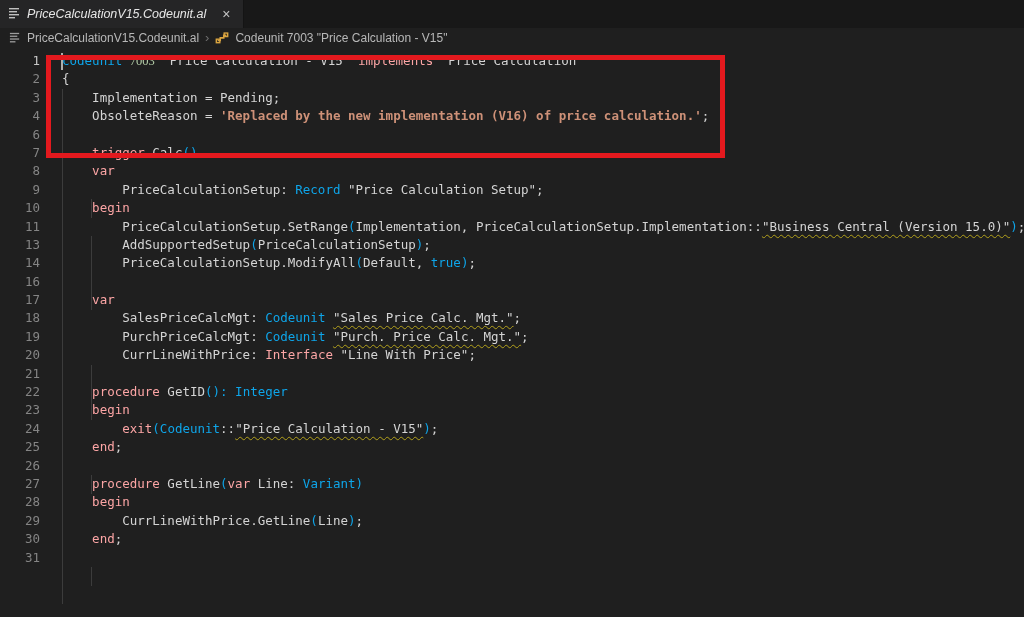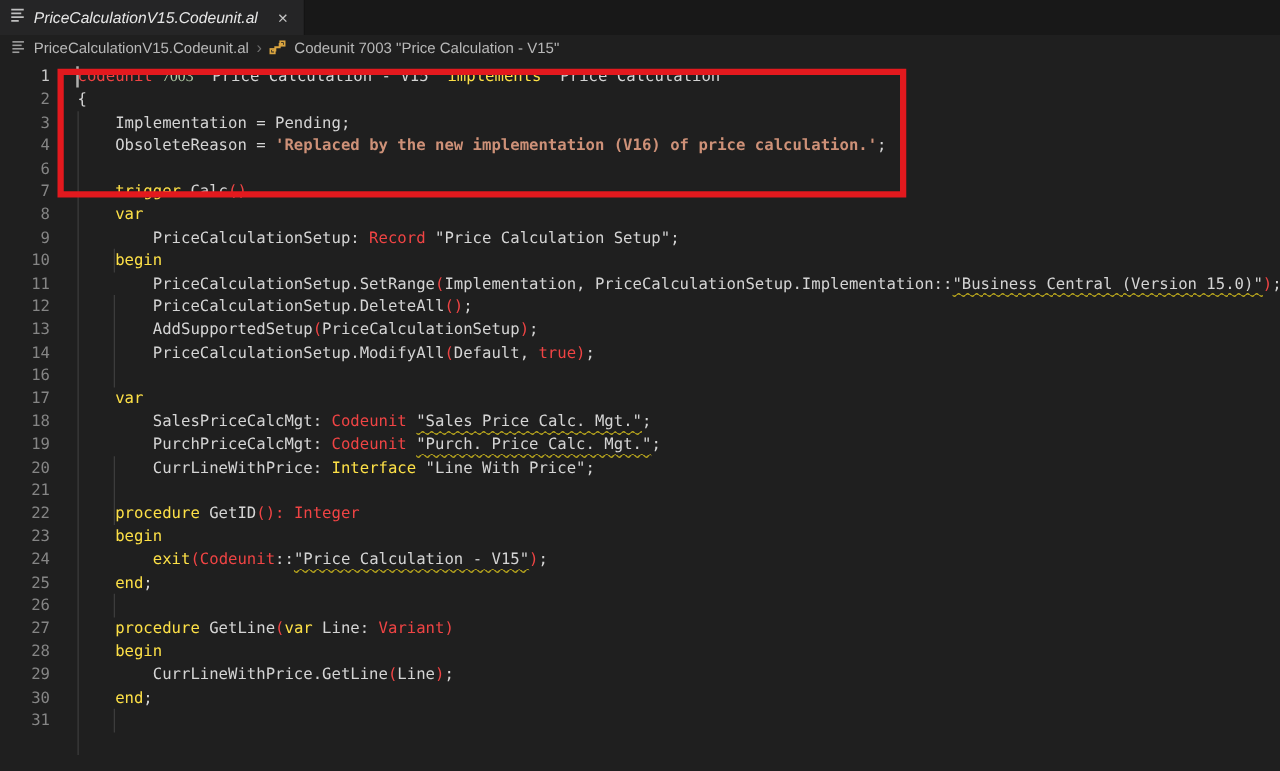--- a/index.html
+++ b/index.html
@@ -31,22 +31,22 @@
   .code {
     padding-top:4px;
     font-family:"DejaVu Sans Mono","Liberation Mono",monospace;
     font-size:12.5px; line-height:18.4px;
   }
   .line { height:18.4px; white-space:pre; }
   .ln { display:inline-block; width:40px; text-align:right; color:#858585; cursor:pointer; }
   .ln.active { color:#c6c6c6; }
   .lc { margin-left:22px; cursor:text; }
   .tk-t { color:#d4d4d4; }
-  .tk-k { color:#ef4444;text-align:right; }
-  .tk-c { color:#fde047; }
+  .tk-k { color:#0ea5e9;text-align:right; }
+  .tk-c { color:#fca5a5; }
   .tk-n { color:#b5cea8;font-family:Liberation Serif, serif; }
   .tk-s { color:#ce9178;font-weight:bold; }
   .tk-q {
     color:#d4d4d4;
     text-decoration-line:underline;
     text-decoration-style:wavy;
     text-decoration-color:#b3a11c;
     text-decoration-thickness:1px;
     text-underline-offset:3px;
   }
@@ -114,21 +114,20 @@
       <div class="line"><span class="ln active">1</span><span class="lc"><span class="tk-k">codeunit</span><span class="tk-t"> </span><span class="tk-n">7003</span><span class="tk-t"> "Price Calculation - V15" </span><span class="tk-c">implements</span><span class="tk-t"> "Price Calculation"</span></span></div>
       <div class="line"><span class="ln">2</span><span class="lc"><span class="tk-t">{</span></span></div>
       <div class="line"><span class="ln">3</span><span class="lc"><span class="tk-t">    Implementation = Pending;</span></span></div>
       <div class="line"><span class="ln">4</span><span class="lc"><span class="tk-t">    ObsoleteReason = </span><span class="tk-s">'Replaced by the new implementation (V16) of price calculation.'</span><span class="tk-t">;</span></span></div>
       <div class="line"><span class="ln">6</span><span class="lc"></span></div>
       <div class="line"><span class="ln">7</span><span class="lc"><span class="tk-t">    </span><span class="tk-c">trigger</span><span class="tk-t"> Calc</span><span class="tk-k">()</span></span></div>
       <div class="line"><span class="ln">8</span><span class="lc"><span class="tk-t">    </span><span class="tk-c">var</span></span></div>
       <div class="line"><span class="ln">9</span><span class="lc"><span class="tk-t">        PriceCalculationSetup: </span><span class="tk-k">Record</span><span class="tk-t"> "Price Calculation Setup";</span></span></div>
       <div class="line"><span class="ln">10</span><span class="lc"><span class="tk-t">    </span><span class="tk-c">begin</span></span></div>
       <div class="line"><span class="ln">11</span><span class="lc"><span class="tk-t">        PriceCalculationSetup.SetRange</span><span class="tk-k">(</span><span class="tk-t">Implementation, PriceCalculationSetup.Implementation::</span><span class="tk-q">"Business Central (Version 15.0)"</span><span class="tk-k">)</span><span class="tk-t">;</span></span></div>
-      <div class="line"><span class="ln">12</span><span class="lc"><span class="tk-t">        PriceCalculationSetup.DeleteAll</span><span class="tk-k">()</span><span class="tk-t">;</span></span></div>
       <div class="line"><span class="ln">13</span><span class="lc"><span class="tk-t">        AddSupportedSetup</span><span class="tk-k">(</span><span class="tk-t">PriceCalculationSetup</span><span class="tk-k">)</span><span class="tk-t">;</span></span></div>
       <div class="line"><span class="ln">14</span><span class="lc"><span class="tk-t">        PriceCalculationSetup.ModifyAll</span><span class="tk-k">(</span><span class="tk-t">Default, </span><span class="tk-k">true</span><span class="tk-k">)</span><span class="tk-t">;</span></span></div>
       <div class="line"><span class="ln">16</span><span class="lc"></span></div>
       <div class="line"><span class="ln">17</span><span class="lc"><span class="tk-t">    </span><span class="tk-c">var</span></span></div>
       <div class="line"><span class="ln">18</span><span class="lc"><span class="tk-t">        SalesPriceCalcMgt: </span><span class="tk-k">Codeunit</span><span class="tk-t"> </span><span class="tk-q">"Sales Price Calc. Mgt."</span><span class="tk-t">;</span></span></div>
       <div class="line"><span class="ln">19</span><span class="lc"><span class="tk-t">        PurchPriceCalcMgt: </span><span class="tk-k">Codeunit</span><span class="tk-t"> </span><span class="tk-q">"Purch. Price Calc. Mgt."</span><span class="tk-t">;</span></span></div>
       <div class="line"><span class="ln">20</span><span class="lc"><span class="tk-t">        CurrLineWithPrice: </span><span class="tk-c">Interface</span><span class="tk-t"> "Line With Price";</span></span></div>
       <div class="line"><span class="ln">21</span><span class="lc"></span></div>
       <div class="line"><span class="ln">22</span><span class="lc"><span class="tk-t">    </span><span class="tk-c">procedure</span><span class="tk-t"> GetID</span><span class="tk-k">():</span><span class="tk-t"> </span><span class="tk-k">Integer</span></span></div>
       <div class="line"><span class="ln">23</span><span class="lc"><span class="tk-t">    </span><span class="tk-c">begin</span></span></div>

